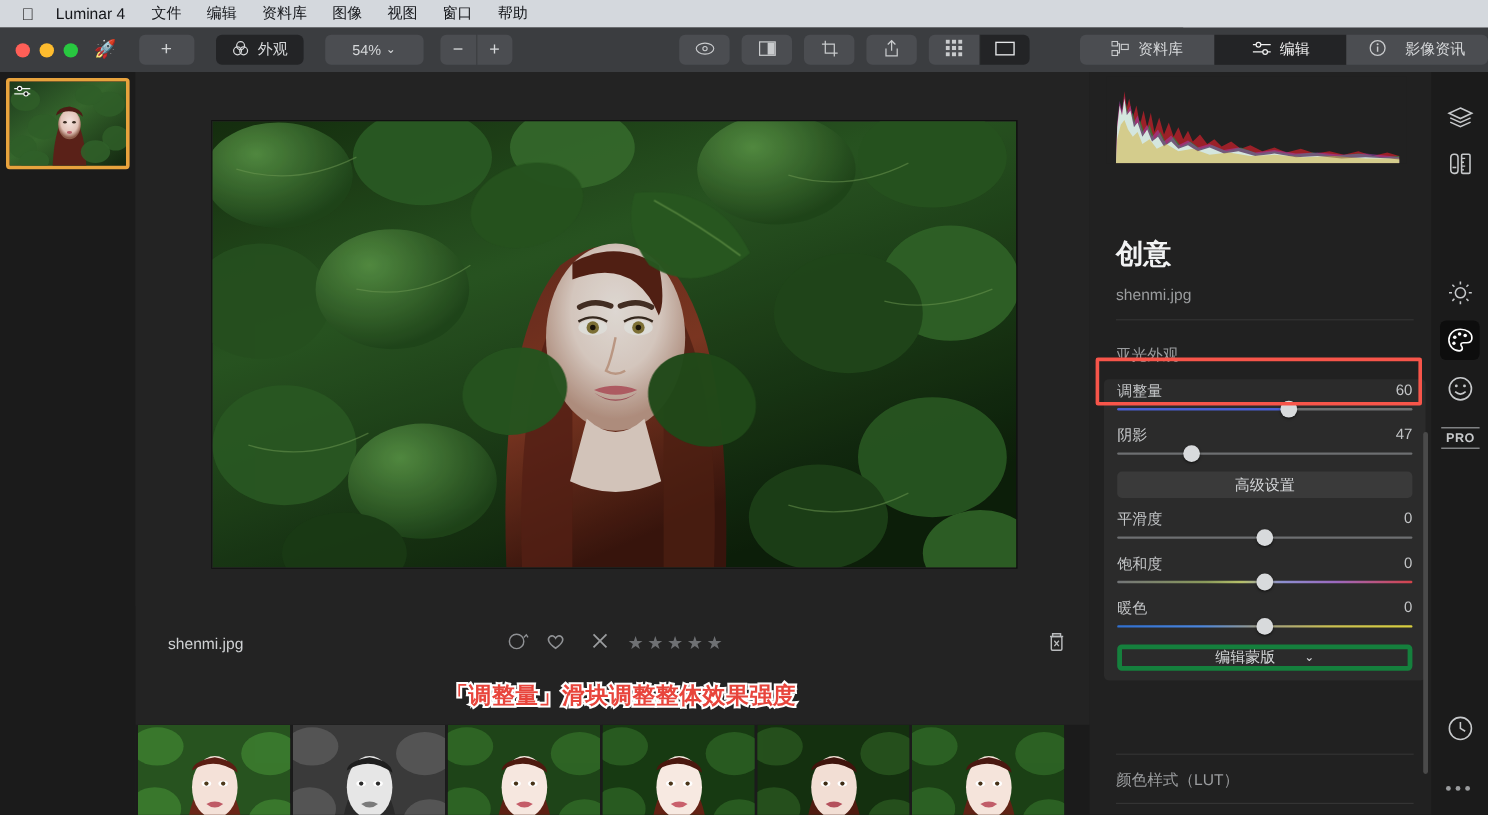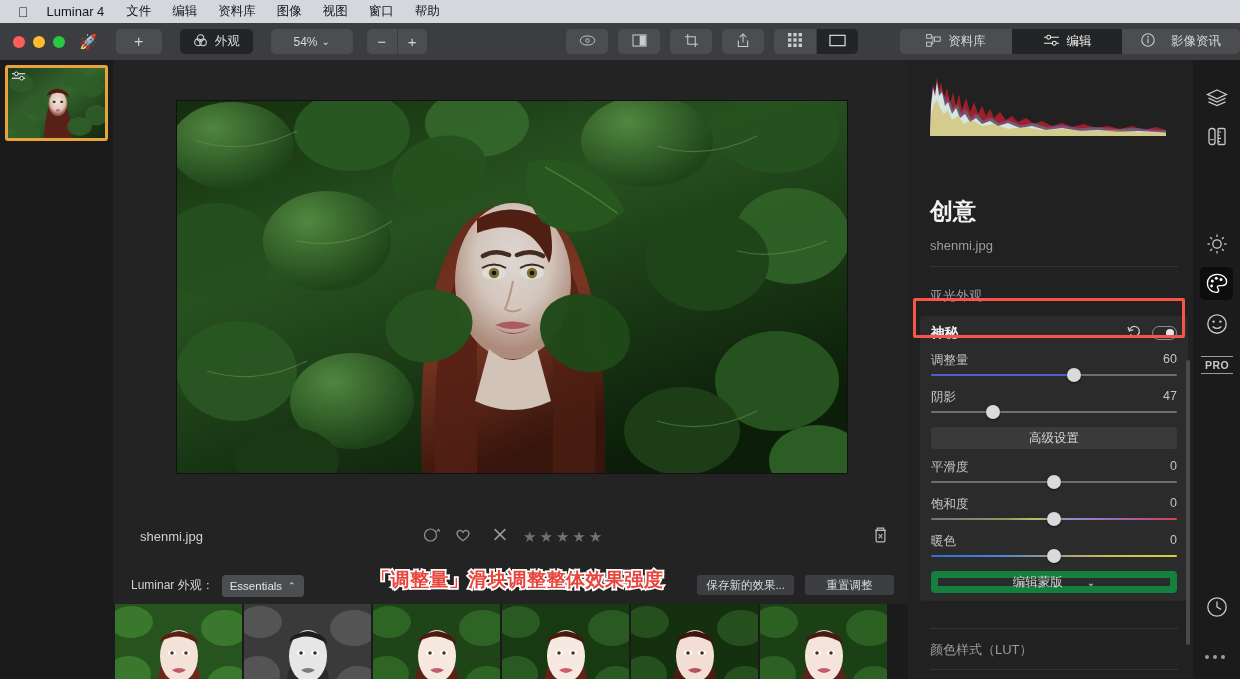--- a/index.html
+++ b/index.html
@@ -174,21 +174,21 @@
     background: linear-gradient(to right,#2f6fd0 0%,#4a85dd 28%,#9c9a86 48%,#c9bf52 72%,#d8cf3e 100%);
   }
   .knob2 {
     position:absolute; top:18px; width:14px; height:14px; border-radius:50%;
     background:#d8dadc; box-shadow:0 1px 2px rgba(0,0,0,.6);
   }
   .wide-btn {
     margin:3px 11px 8px 11px; height:22px; background:#3a3a3a; border-radius:4px;
     display:flex; align-items:center; justify-content:center; color:#d4d6d8; font-size:12.5px;
   }
-  .wide-btn.outline { background:transparent; border:7px solid #15803d; gap:24px; }
+  .wide-btn.outline { background:transparent; border:4px solid #15803d; gap:24px; }
 
   .scrollbar {
     position:absolute; right:3px; top:300px; width:4px; height:285px; background:#4a4a4a; border-radius:2px;
   }
 
   
   .iconrail {
     position:absolute; left:1193px; top:60px; width:47px; height:619px; background:#1b1b1b;
   }
   .rail-ic {
@@ -518,29 +518,20 @@
       </div>
       <span class="trash">
         <svg width="15" height="17" viewBox="0 0 15 17">
             <path d="M2 4.4 H13 M4.2 4.4 V2.2 H10.8 V4.4" stroke="#b9bbbd" stroke-width="1.2" fill="none"></path>
             <rect x="3.1" y="4.4" width="8.8" height="11.4" rx="1" fill="none" stroke="#b9bbbd" stroke-width="1.2"></rect>
             <path d="M5.6 8 L9.4 12.4 M9.4 8 L5.6 12.4" stroke="#b9bbbd" stroke-width="1.1"></path>
           </svg>
       </span>
     </div>
 
-    <div class="looks-bar">
-      <span class="lbl">Luminar 外观：</span>
-      <div class="coll-select">
-        <span>Essentials</span>
-        <span style="font-size:9px;">⌃</span>
-      </div>
-      <div class="bar-btn" id="save-look">保存新的效果...</div>
-      <div class="bar-btn" id="reset-adjust">重置调整</div>
-    </div>
 
     <div class="filmstrip">
 
       <div class="preset">
         <svg class="pimg" viewBox="0 0 127 114" preserveAspectRatio="none">
           <rect width="127" height="114" fill="#27531f"></rect>
           <g fill="#3a7a2e" opacity=".95">
               <ellipse cx="16" cy="18" rx="22" ry="16"></ellipse>
               <ellipse cx="110" cy="24" rx="24" ry="18"></ellipse>
               <ellipse cx="14" cy="70" rx="22" ry="18"></ellipse>
@@ -685,34 +676,20 @@
         <path d="M8 72 L9 52 L12 40 L15 36 L18 44 L22 50 L26 46 L30 56 L36 52 L42 60 L50 56 L60 62 L72 60 L86 65 L102 63 L120 66 L140 65 L164 67 L190 66 L216 68 L244 68 L244 72 Z" fill="#d3b23a" opacity=".5"></path>
       </g>
     </svg>
 
     <div class="panel-title">创意</div>
     <div class="panel-file">shenmi.jpg</div>
     <div class="hr" style="top:206px;"></div>
     <div class="cat-label" style="top:227px;">亚光外观</div>
 
     <div class="filter-card">
-      <div class="fc-head">
-        <span>神秘</span>
-        <span class="right">
-          <span class="undo-ic">
-            <svg width="14" height="13" viewBox="0 0 14 13">
-                <path d="M2.4 5.6 A5 5 0 1 1 3.4 9.4" fill="none" stroke="#c9cbcd" stroke-width="1.3"></path>
-                <path d="M1 2 L2.4 6 L6.3 4.6" fill="none" stroke="#c9cbcd" stroke-width="1.3"></path>
-              </svg>
-          </span>
-          <span class="toggle">
-              <span class="knob"></span>
-            </span>
-        </span>
-      </div>
 
       <div class="slider-row">
         <span class="sl-label">调整量</span>
         <span class="sl-val">60</span>
         <span class="track fillblue" style="--fill:60%;"></span>
         <span class="knob2" style="left:calc(11px + 60% - 25px);"></span>
       </div>
 
       <div class="slider-row">
         <span class="sl-label">阴影</span>

